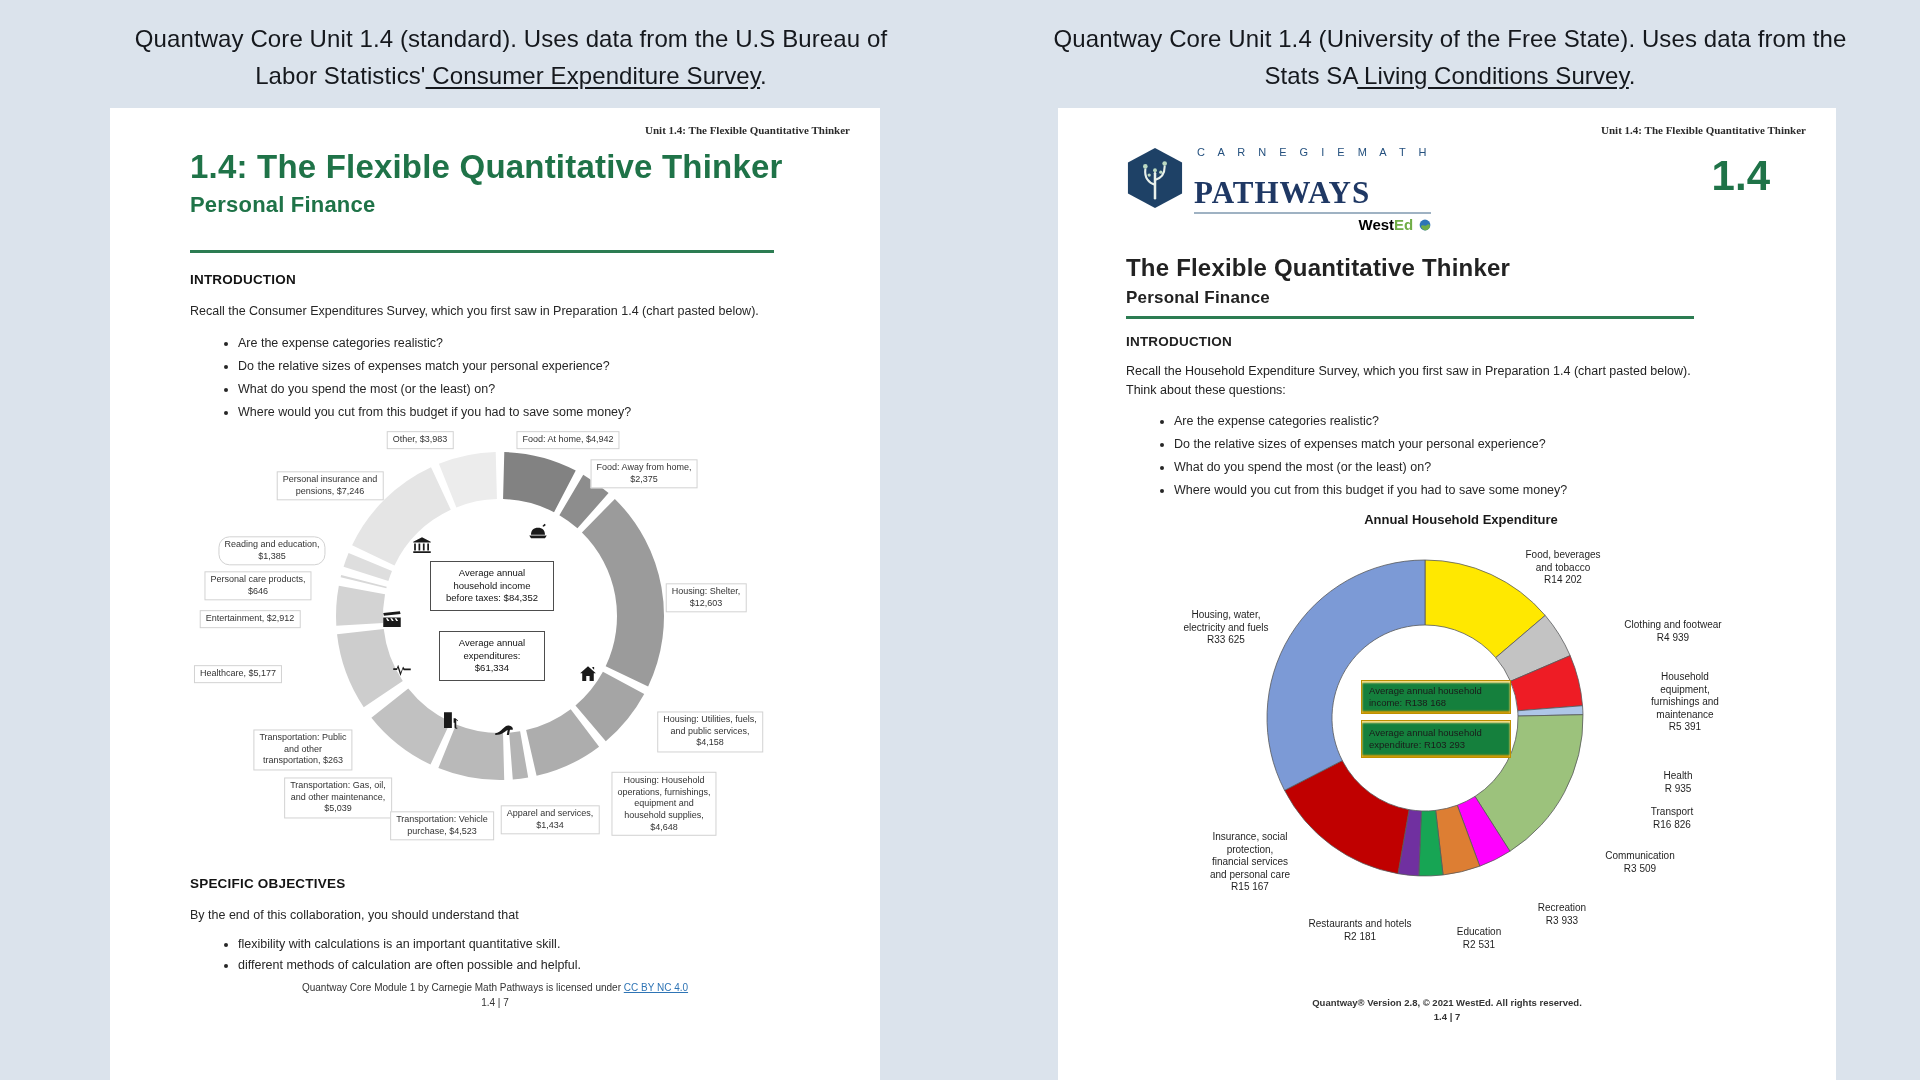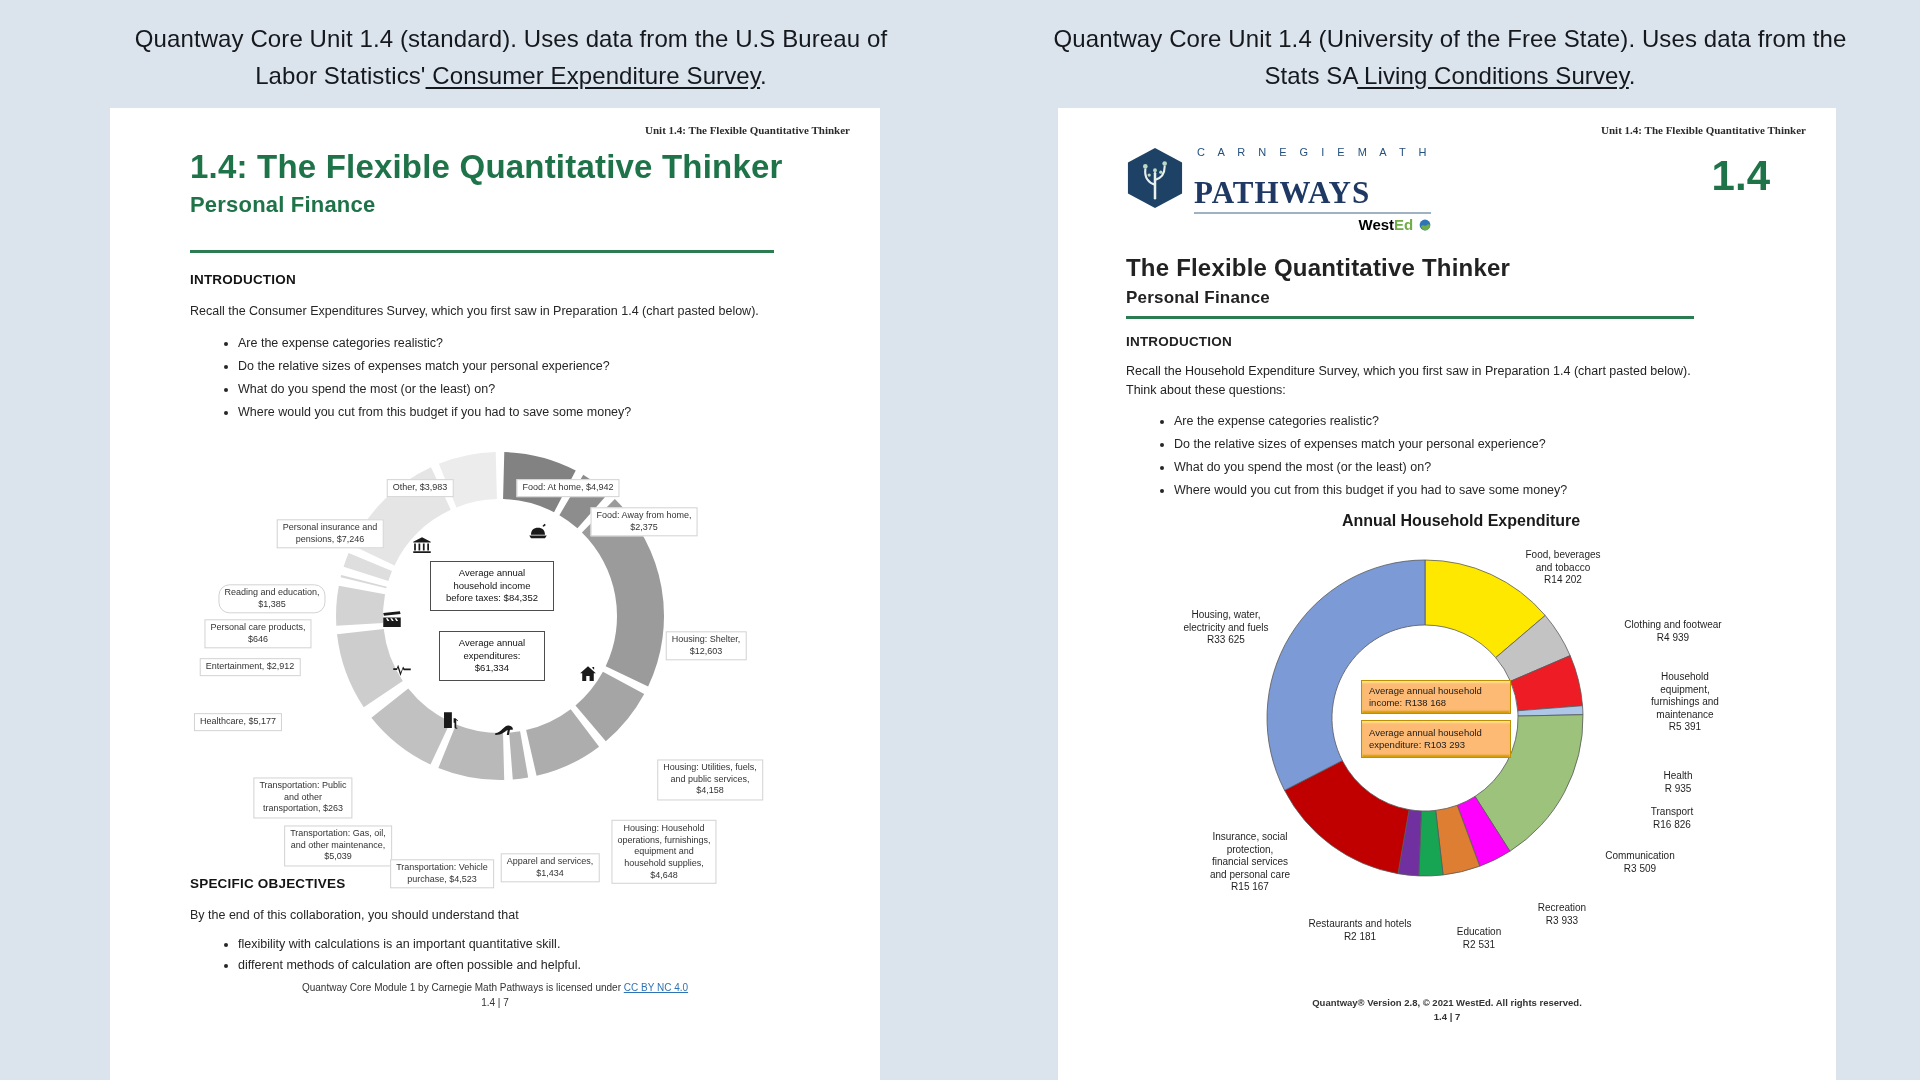--- a/index.html
+++ b/index.html
@@ -62,40 +62,40 @@
   #rp-unit { position:absolute; right:66px; top:44px; font-size:42px; font-weight:bold; color:#1f7348; }
   #rp-title { top:146px; font-size:24px; }
   #rp-sub { top:180px; font-size:17px; }
   #rp-rule { left:68px; top:208px; width:568px; }
   #rp-intro-h { left:68px; top:226px; }
   #rp-para { left:68px; top:254px; width:650px; }
   #rp-bullets { left:68px; top:302px; width:640px; }
   #rp-chart { left:118px; top:398px; width:660px; height:462px; position:absolute; }
   
   .donut-svg { position:absolute; inset:0; }
-  .chart-title { position:absolute; transform:translateX(-50%); font-size:16px; font-weight:bold; color:#1a1a1a; white-space:nowrap; }
+  .chart-title { position:absolute; transform:translateX(-50%); font-size:13px; font-weight:bold; color:#1a1a1a; white-space:nowrap; }
   .donut-callout {
     position:absolute; transform:translate(-50%,-50%);
     text-align:center; white-space:pre-line; line-height:1.25;
     font-size:10px; color:#1f1f1f; z-index:3;
   }
   .donut-callout.boxed {
     background:#ffffff; border:1px solid #d2d2d2; padding:2px 5px;
-    font-size:9px; color:#333; line-height:1.3;margin-top:48px;
+    font-size:9px; color:#333; line-height:1.3;
   }
   .center-box {
     position:absolute; transform:translate(-50%,-50%); z-index:3;
     white-space:pre-line; display:flex; align-items:center; justify-content:center;
   }
   .center-box.plain {
     background:#fff; border:1.5px solid #4d4d4d;
     font-size:9.5px; color:#111; text-align:center; line-height:1.35;
   }
   .center-box.gold {
-    background:#fdba74; border:1px solid #bf9000;
+    background:#15803d; border:1px solid #bf9000;
     box-shadow:inset 0 2px 2px #ffe08a, inset 0 -2px 2px #d49b06;
     font-size:9.5px; color:#1a1a1a; text-align:left; line-height:1.3;
     justify-content:flex-start; padding:3px 7px;
   }
   .donut-icon { position:absolute; transform:translate(-50%,-50%); z-index:2; }
 </style>
 </head>
 <body>
 
 <div class="caption" id="left-caption" style="left:131px; top:20px; width:760px;">

